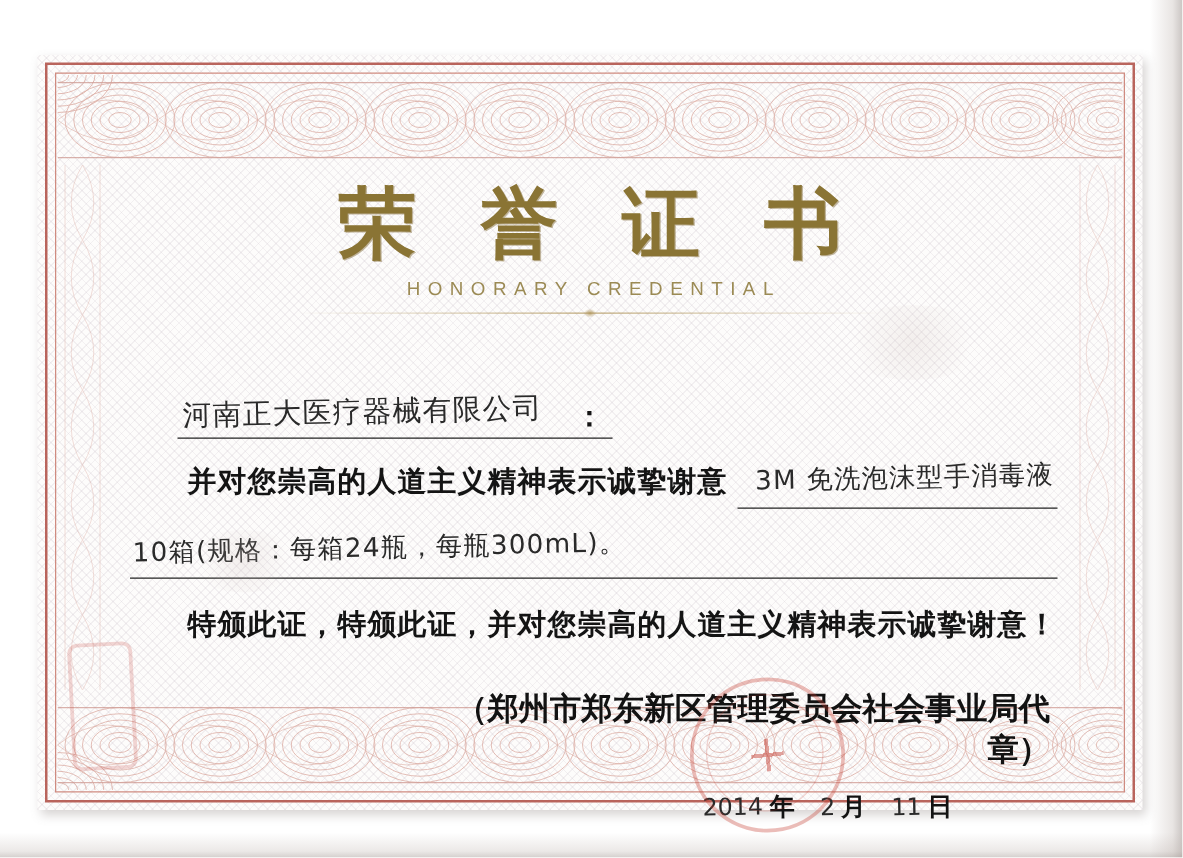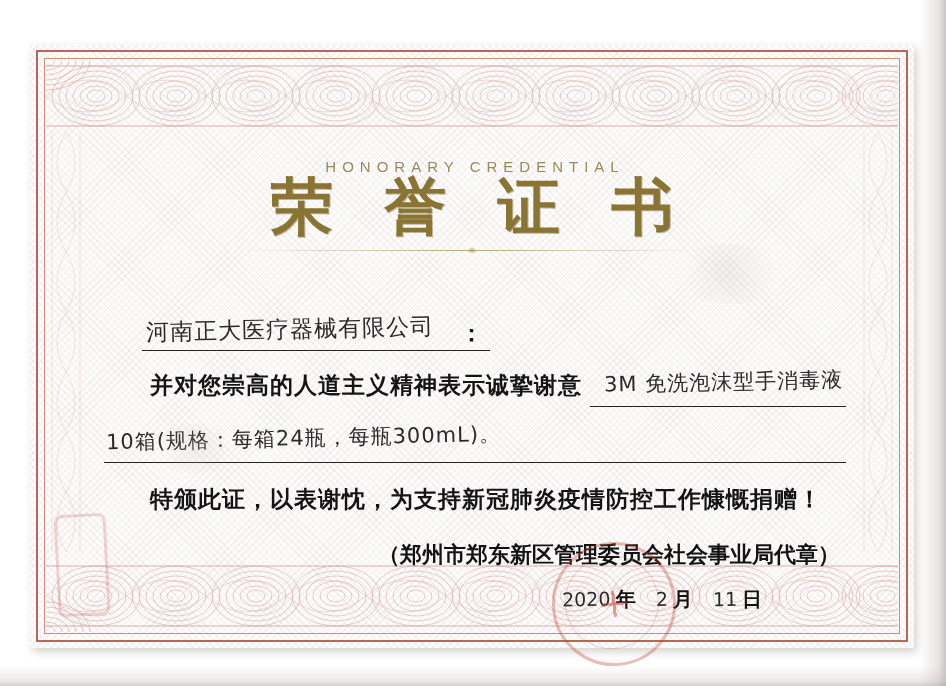--- a/index.html
+++ b/index.html
@@ -263,22 +263,22 @@
     font-family: "Liberation Serif", serif;
     color: #121212;
   }
   #issuer-org {
     font-size: 23px;
     font-weight: bold;
     letter-spacing: 1px;
     padding-right: 46px;
   }
   #issuer-dept {
-    margin-top: 14px;
-    font-size: 22px;
+    margin-top: 24px;
+    font-size: 25px;
     font-weight: bold;
     letter-spacing: 0px;
   }
   #date-line {
     margin-top: 16px;
     padding-right: 78px;
     font-size: 20px;
   }
   .date-num {
     font-family: "DejaVu Sans", sans-serif;
@@ -438,22 +438,22 @@
         <g fill="none" stroke="#d9a69c" stroke-width="0.7" opacity="0.75">
           <path d="M6 0 V420"></path>
           <path d="M34 0 V420"></path>
           <path d="M20 0 Q 2 30 20 60 T 20 120 T 20 180 T 20 240 T 20 300 T 20 360 T 20 420"></path>
           <path d="M20 0 Q 38 30 20 60 T 20 120 T 20 180 T 20 240 T 20 300 T 20 360 T 20 420"></path>
         </g>
       </svg>
     </div>
 
     <div id="title-block">
+      <div id="cert-title">荣 誉 证 书</div>
       <div id="cert-subtitle">HONORARY CREDENTIAL</div>
-      <div id="cert-title">荣 誉 证 书</div>
       <div class="title-rule"></div>
     </div>
 
     <div id="body-block">
 
       <div id="line-recipient">
         <span id="recipient-name" class="hand">河南正大医疗器械有限公司</span>
         <span id="recipient-colon" class="printed">：</span>
         <div id="recipient-underline"></div>
       </div>
@@ -462,27 +462,27 @@
         <span id="donate-prefix" class="printed">并对您崇高的人道主义精神表示诚挚谢意</span>
         <span id="donate-item" class="hand">3M 免洗泡沫型手消毒液</span>
         <div id="donate-underline"></div>
       </div>
 
       <div id="line-qty">
         <span id="qty-text" class="hand">10箱(规格：每箱24瓶，每瓶300mL)。</span>
         <div id="qty-underline"></div>
       </div>
 
-      <div id="line-closing" class="printed">特颁此证，以表谢忱，为支持新冠肺炎疫情防控工作慷慨捐赠！</div>
+      <div id="line-closing" class="printed">特颁此证，特颁此证，并对您崇高的人道主义精神表示诚挚谢意！</div>
     </div>
 
     <div id="signature-block">
       <div id="issuer-dept">（郑州市郑东新区管理委员会社会事业局代章）</div>
       <div id="date-line">
-        <span class="date-num">2020</span>
+        <span class="date-num">2014</span>
         <span class="date-char">年</span>
         &nbsp;&nbsp;
         <span class="date-num">2</span>
         <span class="date-char">月</span>
         &nbsp;&nbsp;
         <span class="date-num">11</span>
         <span class="date-char">日</span>
       </div>
     </div>
 

